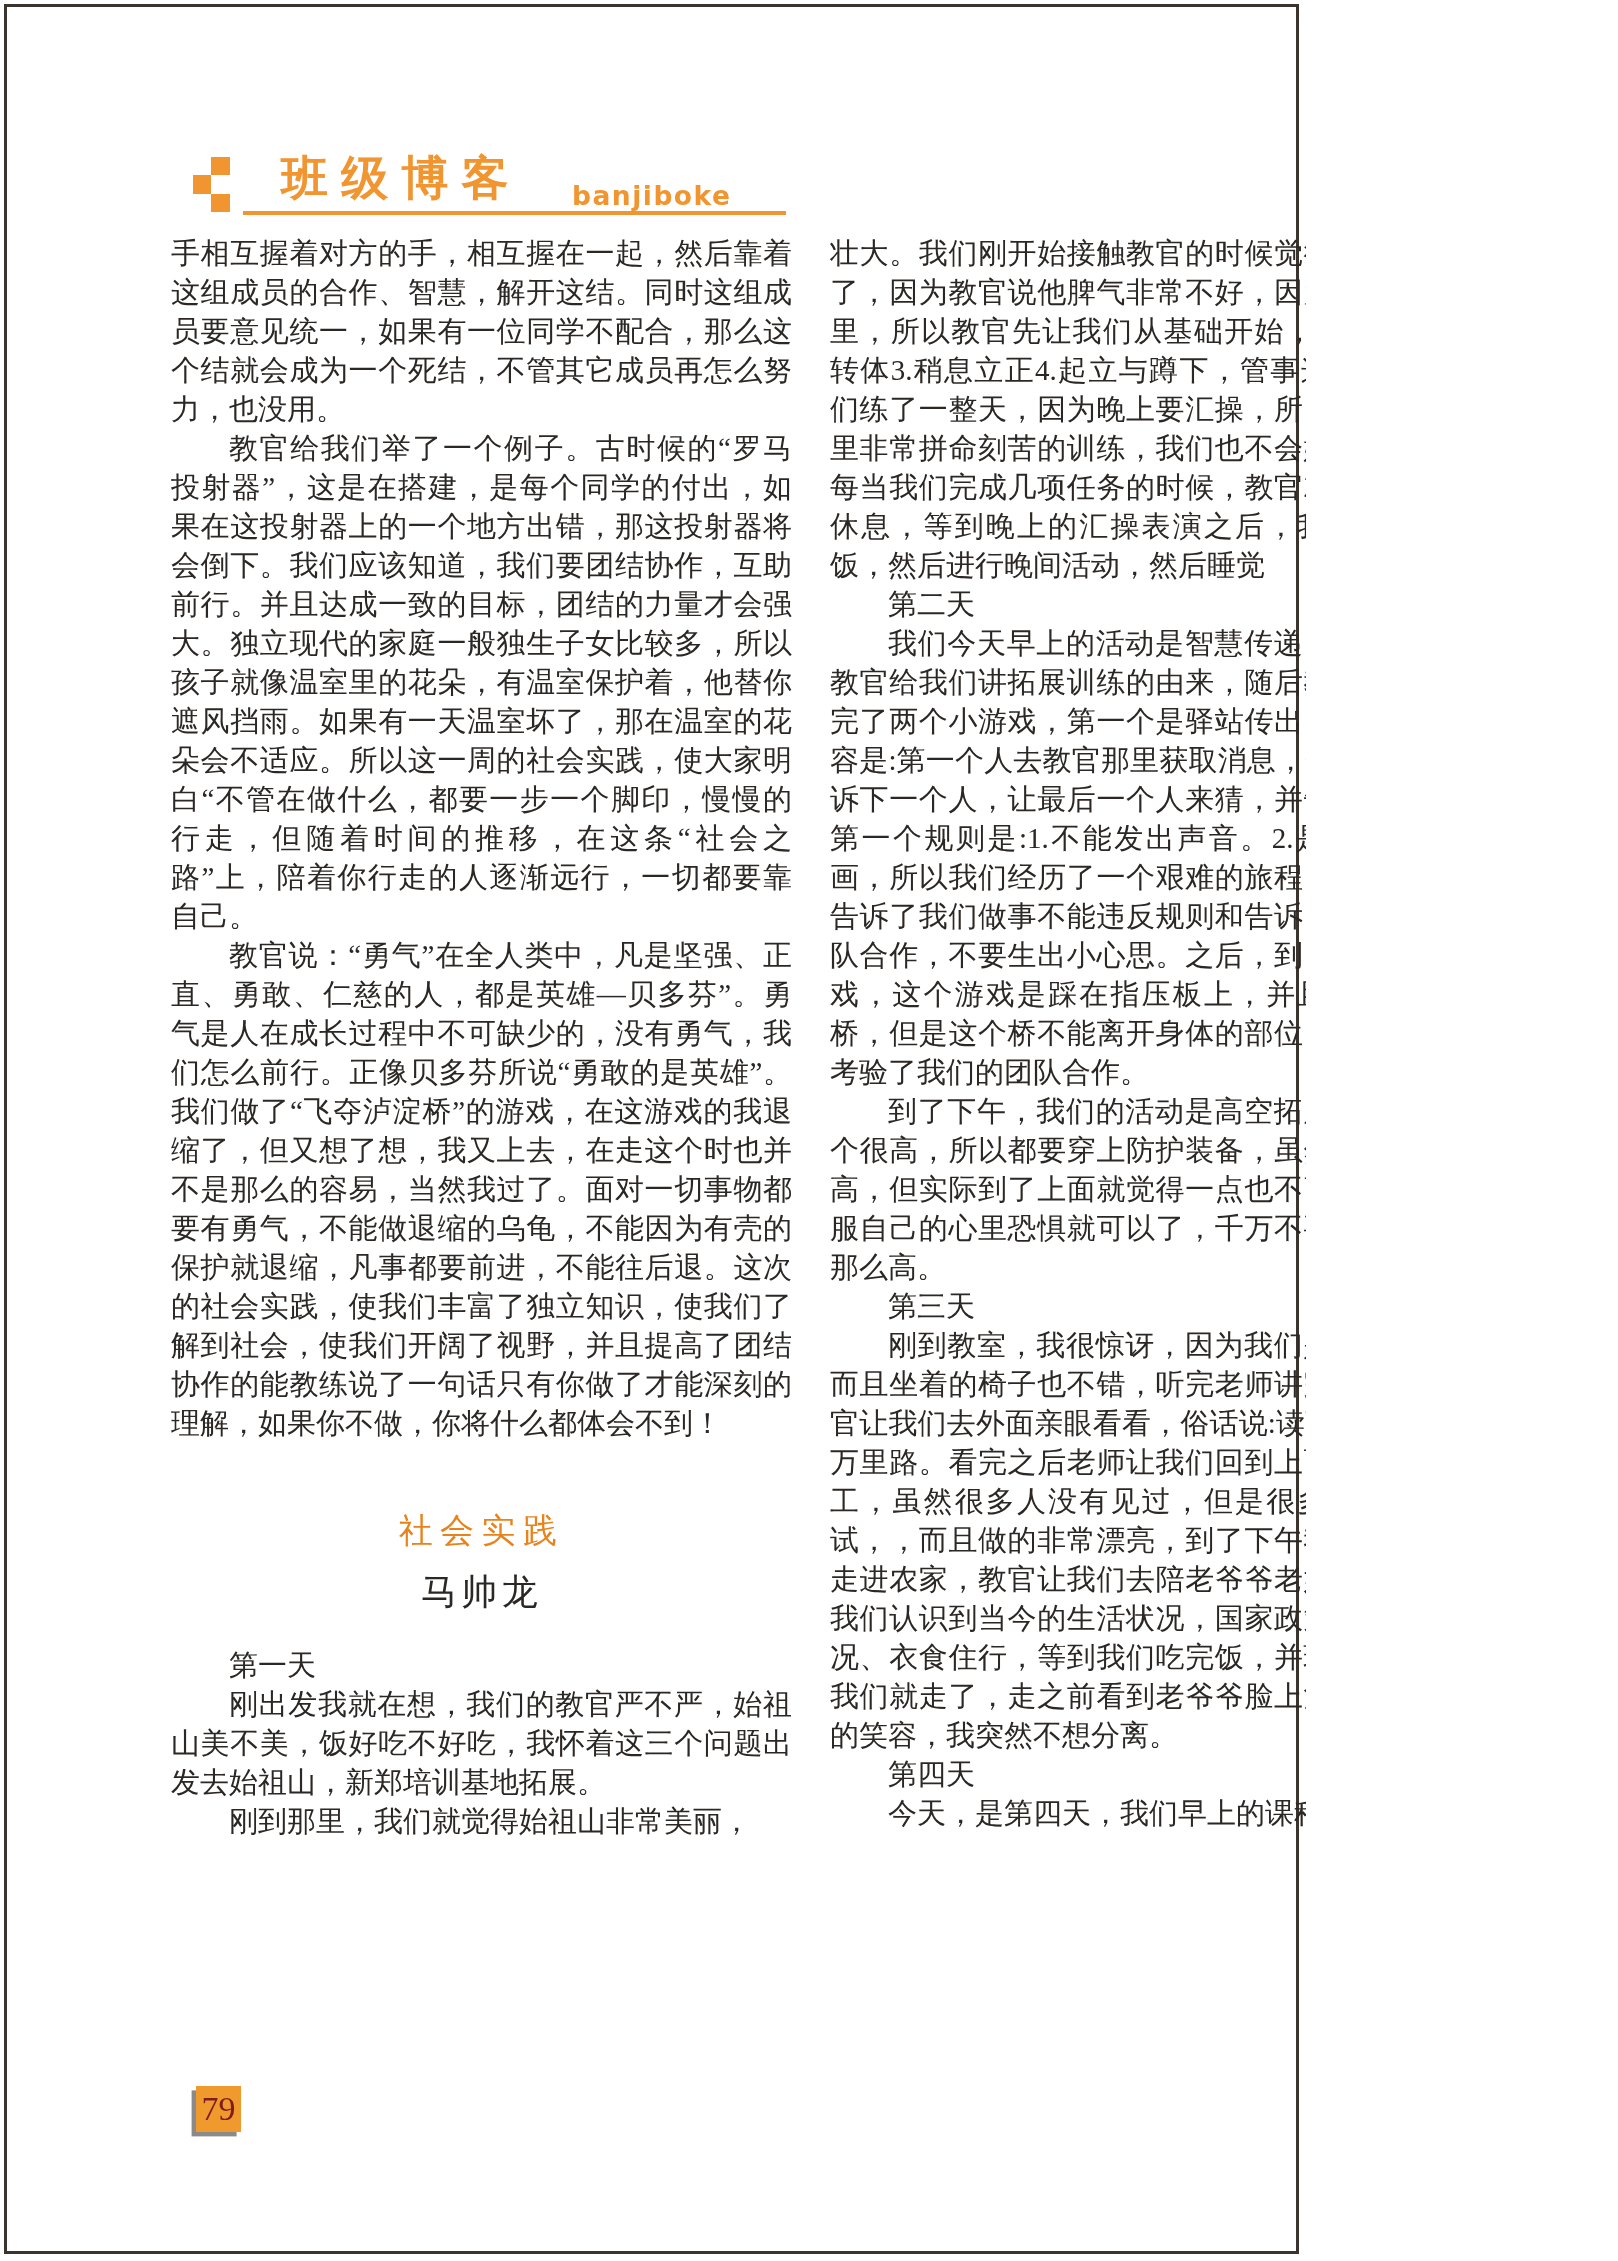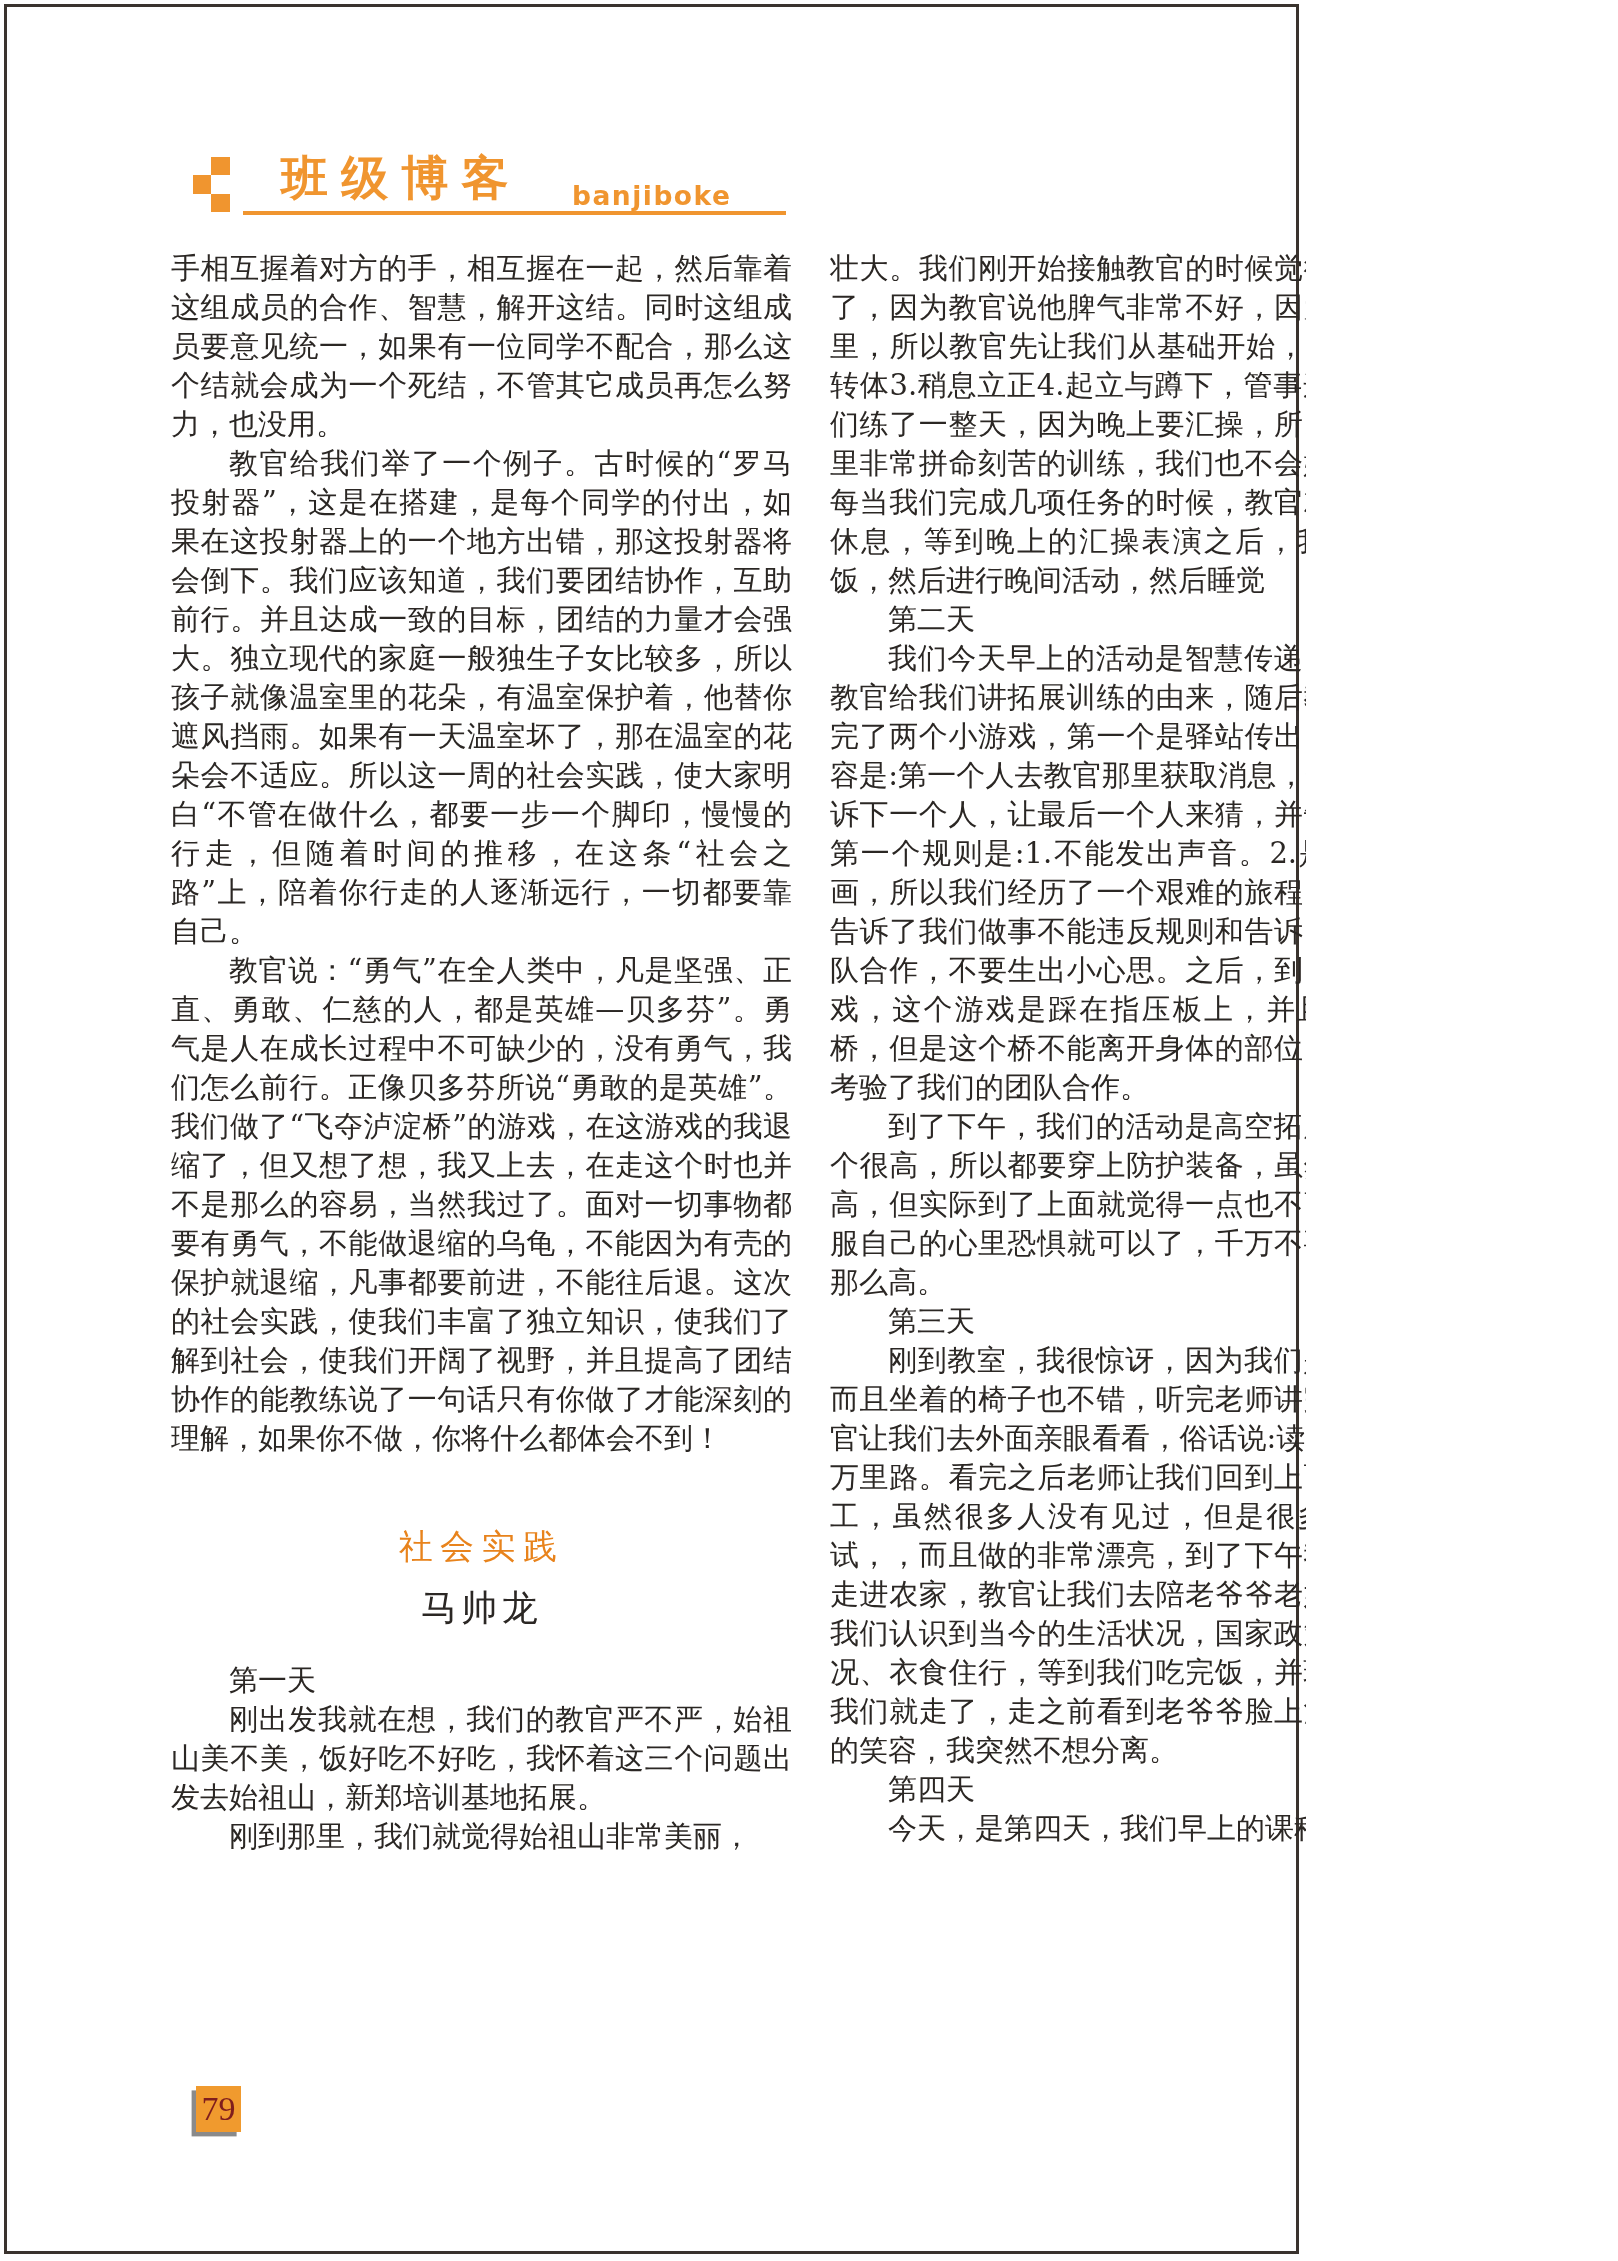--- a/index.html
+++ b/index.html
@@ -50,22 +50,23 @@
     color: #f0952f;
     white-space: nowrap;
   }
   .header-underline {
     position: absolute; left: 243px; top: 211px;
     width: 543px; height: 4.4px;
     background: #f0952f;
   }
   
   .col {
-    position: absolute; top: 249px; width: 621px;
+    position: absolute; top: 234px; width: 621px;
     color: #2b2724;
+    font-family: Liberation Serif, serif;
   }
   .col-left  { left: 171px;  }
   .col-right { left: 830px; }
   .col p {
     margin: 0;
     font-size: 29px;
     line-height: 39px;
     text-align: justify;
     text-justify: inter-ideograph;
   }

